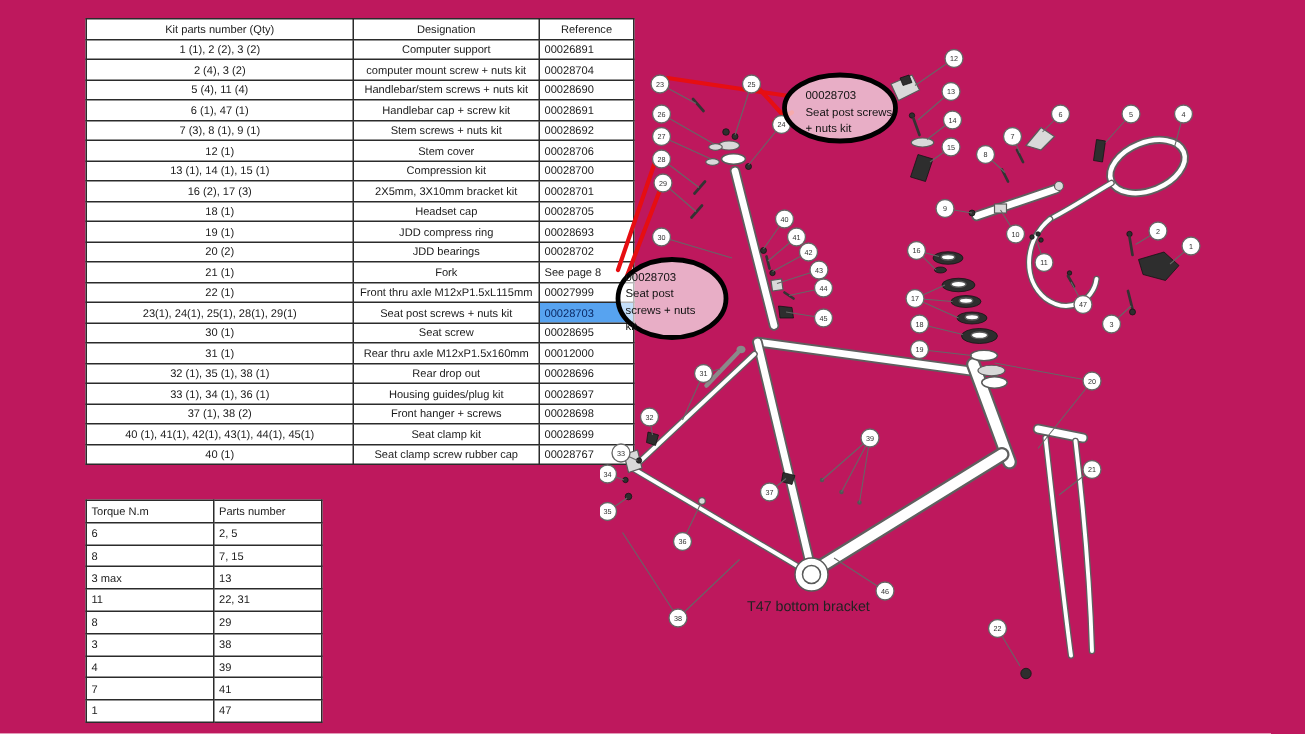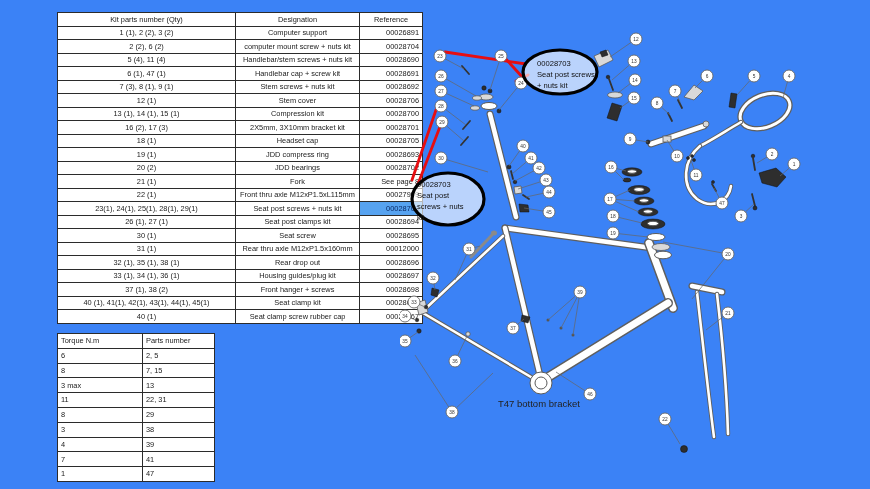--- a/index.html
+++ b/index.html
@@ -1,25 +1,25 @@
 <!DOCTYPE html>
 <html><head>
 <meta charset="utf-8">
 <style>
   html,body{margin:0;padding:0;background:#fff;}
-  .page{position:relative;width:870px;height:489px;background:#3b82f6;overflow:hidden;
+  .page{position:relative;width:870px;height:489px;background:#be185d;overflow:hidden;
         font-family:"Liberation Sans",sans-serif;color:#111;}
   table{border-collapse:collapse;table-layout:fixed;position:absolute;background:#fff;}
   th,td{border:1px solid #2b2b2b;font-size:7.4px;line-height:1;padding:0 3px;
         white-space:nowrap;overflow:hidden;color:#1a1a1a;font-weight:normal;}
   #kit-table{left:57px;top:12px;width:344px;}
   #kit-table th{height:12.5px;text-align:center;}
   #kit-table td{height:12.5px;}
   #kit-table td.l{text-align:center;}
-  #kit-table td.c{text-align:right;margin-top:15px;}
+  #kit-table td.c{text-align:left;margin-top:15px;}
   #torque-table{left:57px;top:333px;width:143px;}
   #torque-table th{height:13.8px;text-align:left;margin-left:20px;}
   #torque-table td{height:13.8px;text-align:left;}
   td.hl{background:#57a3f0;color:#0a2a66;}
   svg{position:absolute;left:400px;top:0;width:470px;height:489px;}
   
   .to{stroke:#5f5f5f;stroke-width:7;fill:none;stroke-linecap:round}
   .ti{stroke:#fff;stroke-width:4.6;fill:none;stroke-linecap:round}
   .tho{stroke:#5f5f5f;stroke-width:10;fill:none;stroke-linecap:round}
   .thi{stroke:#fff;stroke-width:7;fill:none;stroke-linecap:round}
@@ -43,21 +43,21 @@
         <th style="width:56px">Reference</th>
       </tr>
     </thead>
     <tbody id="kit-body">
         <tr>
           <td class="l">1 (1), 2 (2), 3 (2)</td>
           <td class="l">Computer support</td>
           <td class="c">00026891</td>
         </tr>
         <tr>
-          <td class="l">2 (2), 6 (2)</td>
+          <td class="l">2 (4), 3 (2)</td>
           <td class="l">computer mount screw + nuts kit</td>
           <td class="c">00028704</td>
         </tr>
         <tr>
           <td class="l">5 (4), 11 (4)</td>
           <td class="l">Handlebar/stem screws + nuts kit</td>
           <td class="c">00028690</td>
         </tr>
         <tr>
           <td class="l">6 (1), 47 (1)</td>
@@ -106,25 +106,20 @@
         </tr>
         <tr>
           <td class="l">22 (1)</td>
           <td class="l">Front thru axle M12xP1.5xL115mm</td>
           <td class="c">00027999</td>
         </tr>
         <tr>
           <td class="l">23(1), 24(1), 25(1), 28(1), 29(1)</td>
           <td class="l">Seat post screws + nuts kit</td>
           <td class="c hl">00028703</td>
-        </tr>
-        <tr>
-          <td class="l">26 (1), 27 (1)</td>
-          <td class="l">Seat post clamps kit</td>
-          <td class="c">00028694</td>
         </tr>
         <tr>
           <td class="l">30 (1)</td>
           <td class="l">Seat screw</td>
           <td class="c">00028695</td>
         </tr>
         <tr>
           <td class="l">31 (1)</td>
           <td class="l">Rear thru axle M12xP1.5x160mm</td>
           <td class="c">00012000</td>

